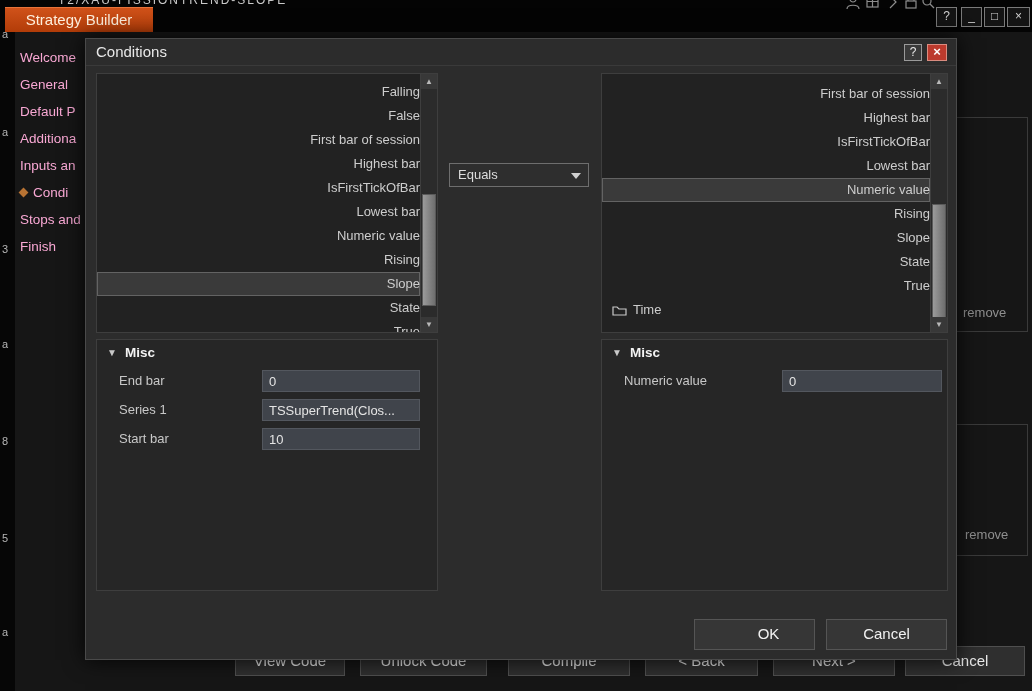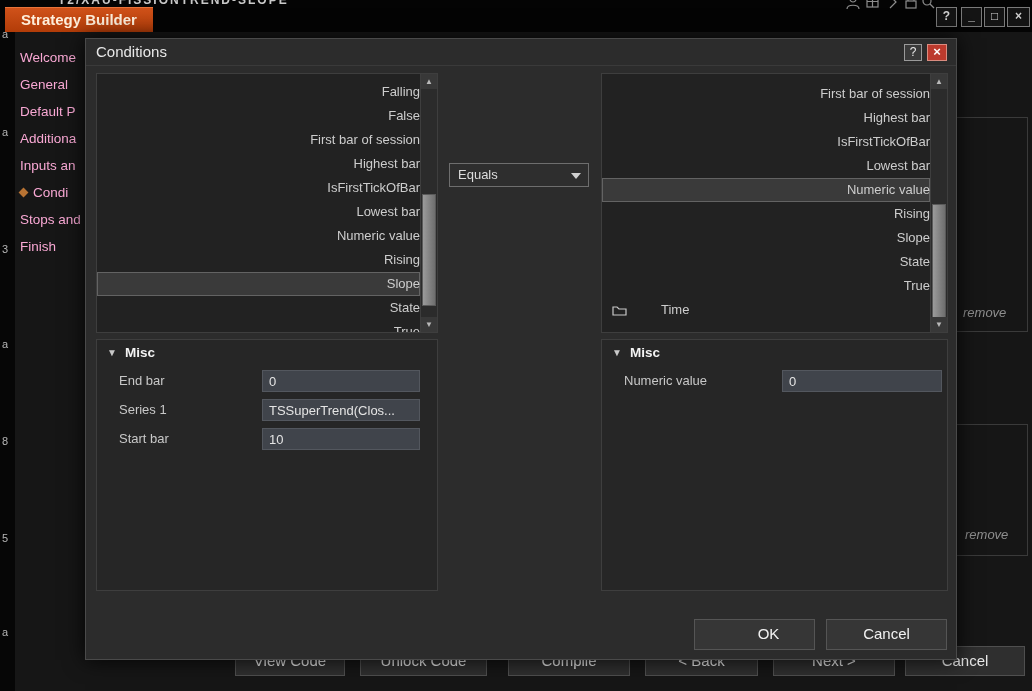--- a/index.html
+++ b/index.html
@@ -4,21 +4,21 @@
 <style>
   * { margin:0; padding:0; box-sizing:border-box; }
   html,body { width:1032px; height:691px; }
   body {
     position:relative; overflow:hidden;
     background:#161616; color:#ccc;
     font-family:"Liberation Sans", sans-serif;
   }
 
   
-  .topbar { position:absolute; left:0; top:0; width:1032px; height:32px; background:#040404; overflow:hidden; z-index:5;font-weight:bold; }
+  .topbar { position:absolute; left:0; top:0; width:1032px; height:32px; background:#040404; overflow:hidden; z-index:5; }
   .top-cut { position:absolute; left:58px; top:-7px; font-size:12px; color:#c9c9c9; letter-spacing:2px; white-space:nowrap; }
   .app-tab {
     position:absolute; left:5px; top:7px; width:148px; height:25px;
     background:linear-gradient(#d0521a,#b23c08); border-top:1px solid #e8733a;
     color:#feefdc; font-size:15px; line-height:24px; text-align:center;
   }
   .tbi { position:absolute; top:-5px; width:14px; height:15px; opacity:.85; }
   .tbi svg { stroke:#a5a5a5; fill:none; stroke-width:1.2; }
   .win-box {
     position:absolute; top:7px; width:21px; height:20px;
@@ -34,21 +34,21 @@
   .edge-strip { position:absolute; left:0; top:0; width:15px; height:691px; background:#060606; z-index:4; }
   .edge-strip span { position:absolute; left:2px; font-size:11px; color:#b5b5b5; }
   .sidebar { position:absolute; left:15px; top:44px; width:120px; z-index:2; }
   .side-item { height:27px; line-height:27px; padding-left:5px; font-size:13.5px; color:#f9a8d4; white-space:nowrap; }
   .diamond-icon { display:inline-block; width:7px; height:7px; background:#b87333; transform:rotate(45deg); margin-right:6px; margin-bottom:1px; }
 
   
   .bg-panel { position:absolute; border:1px solid #3a3a3a; z-index:1; }
   .bgp1 { left:600px; top:117px; width:428px; height:215px; }
   .bgp2 { left:600px; top:424px; width:428px; height:132px; }
-  .remove-link { position:absolute; font-size:13px; font-style:italic; color:#8f8f8f; z-index:1; }
+  .remove-link { position:absolute; font-size:13px; color:#8f8f8f; z-index:1; }
   .rm1 { left:963px; top:305px; } .rm2 { left:965px; top:527px; }
   .bbtn {
     position:absolute; top:646px; height:30px; z-index:1;
     background:#2f2f2f; border:1px solid #4f4f4f; color:#e8e8e8;
     font-size:15px; text-align:center; line-height:27px;
   }
   .bb0{left:235px;width:110px;} .bb1{left:360px;width:127px;} .bb2{left:508px;width:122px;}
   .bb3{left:645px;width:113px;} .bb4{left:773px;width:122px;} .bb5{left:905px;width:120px;}
 
   
@@ -73,21 +73,21 @@
   .listbox { position:absolute; background:#222; border:1px solid #3e3e3e; }
   .lb-left  { left:10px;  top:34px; width:342px; height:260px; }
   .lb-right { left:515px; top:34px; width:347px; height:260px; }
   .rows { position:absolute; left:0; top:0; right:17px; bottom:0; overflow:hidden;text-align:right; }
   .lb-left  .rows { padding-top:6px; }
   .lb-right .rows { padding-top:8px; }
   .lrow { height:24px; line-height:24px; font-size:13px; color:#cdcdcd; white-space:nowrap; }
   .lb-left  .lrow { padding-left:27px; }
   .lb-right .lrow { padding-left:30px; }
   .lrow.sel { background:#3a3a3a; box-shadow:inset 0 0 0 1px #636363; }
-  .lrow.with-icon { padding-left:10px; display:flex; align-items:center;gap:28px; }
+  .lrow.with-icon { padding-left:10px; display:flex; align-items:center; }
   .lrow.with-icon svg { margin-right:6px; stroke:#c9c9c9; fill:none; stroke-width:1.2; }
 
   .vscroll { position:absolute; right:0; top:0; bottom:0; width:17px; background:#2b2b2b; border-left:1px solid #3e3e3e; }
   .sbtn { position:absolute; left:0; width:16px; height:15px; background:#383838; color:#b9b9b9; font-size:8px; text-align:center; line-height:15px; }
   .sbtn.up { top:0; } .sbtn.down { bottom:0; }
   .sthumb { position:absolute; left:1px; width:14px; background:linear-gradient(90deg,#9b9b9b,#6e6e6e); border:1px solid #5a5a5a; }
   .th-left  { top:120px; height:112px; }
   .th-right { top:130px; height:120px; }
 
   .combo {

